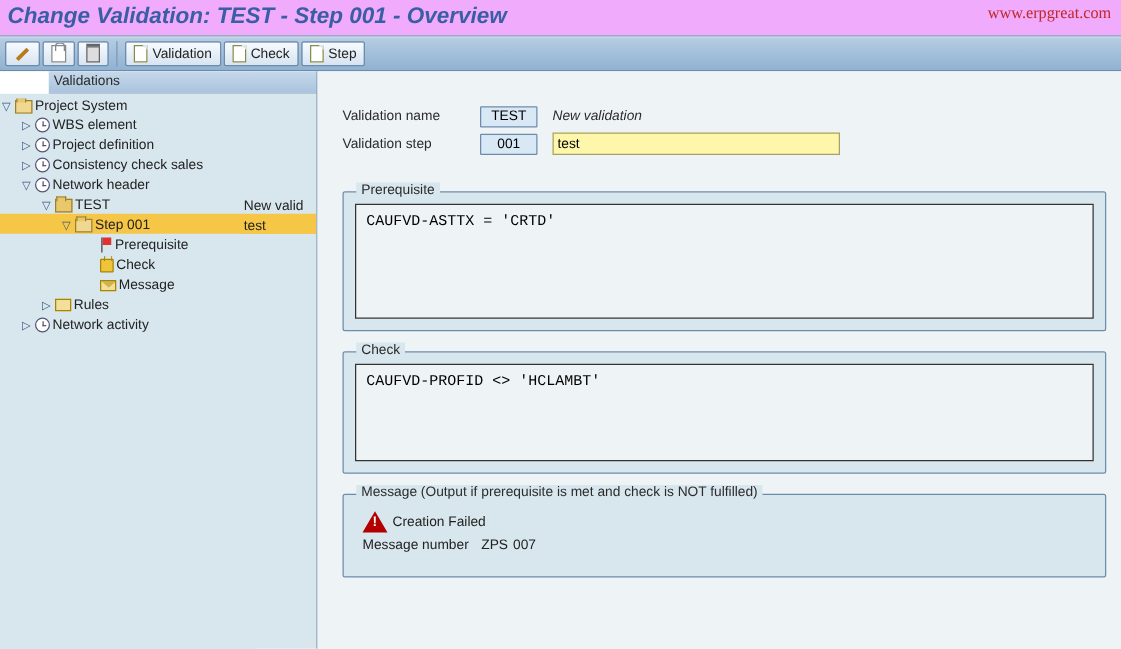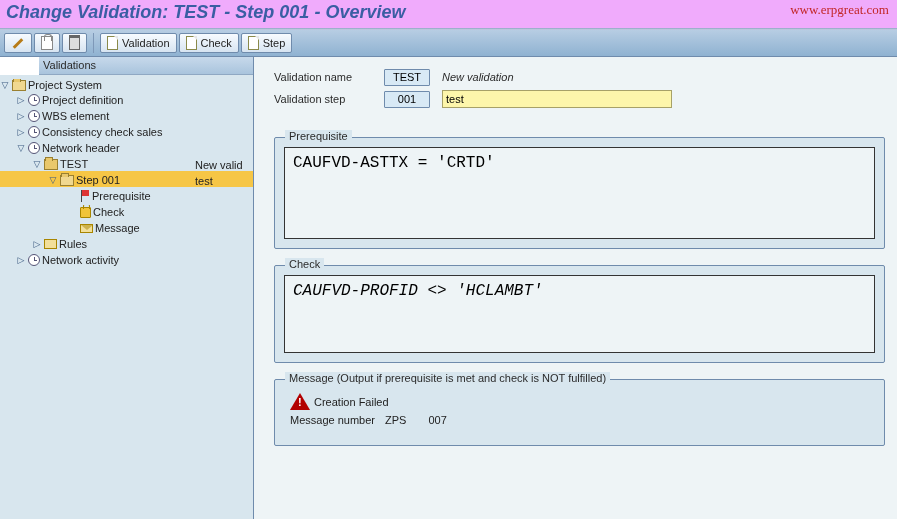--- a/index.html
+++ b/index.html
@@ -48,31 +48,31 @@
   .flag::after{content:"";position:absolute;left:2px;top:0;width:7px;height:6px;background:#d33;}
   .lock{width:11px;height:11px;border:1px solid #a88500;background:#f0c43a;position:relative;border-radius:1px;}
   .lock::before{content:"";position:absolute;top:-5px;left:2px;width:5px;height:5px;border:1px solid #a88500;border-bottom:none;border-radius:4px 4px 0 0;}
   .env{width:13px;height:9px;border:1px solid #a88500;background:#f2df9a;position:relative;}
   .env::before{content:"";position:absolute;left:0;top:0;border-left:6.5px solid transparent;border-right:6.5px solid transparent;border-top:5px solid #a88500;opacity:.5;width:0;height:0;}
   .rule{width:13px;height:10px;background:#f2df9a;border:1px solid #a88500;}
   .row.sel { background:#f6c646; }
   .row.sel .cell-r{background:#f6c646;}
 
   
-  .main{ flex:1; background:#eef4f6; padding: 10px 12px 6px 20px; overflow:hidden;}
+  .main{ flex:1; background:#eef4f6; padding: 26px 12px 6px 20px; overflow:hidden;}
   .f-row{ display:flex; align-items:center; height:20px; margin-bottom:2px;}
   .f-lab{ width:110px; color:#2b2b2b;}
   .f-val{ width:46px; height:17px; border:1px solid #6f8bac; background:#d8e9f5; text-align:center; line-height:15px; color:#000; border-radius:1px;}
   .f-desc{ margin-left:12px; color:#2b2b2b;font-style:italic;}
   .f-input{ margin-left:12px; width:230px; height:18px; border:1px solid #a7a168; background:#fdf6ab; padding:0 3px; font-family:inherit; font-size:11px;}
 
   .group{ border:1px solid #6f8bac; margin-top:16px; background:#d8e6ee; position:relative; padding:9px; border-radius:2px;}
   .group-t{ position:absolute; top:-8px; left:10px; background:#d8e6ee; padding:0 4px; font-size:11px; color:#2b2b2b;}
-  .codebox{ border:1px solid #333; background:#eef4f6; min-height:92px; padding:6px 8px; font-family:"Courier New",monospace; font-size:16px; color:#000; white-space:pre;}
-  .codebox.short{min-height:78px;font-style:italic;}
+  .codebox{ border:1px solid #333; background:#eef4f6; min-height:92px; padding:6px 8px; font-family:"Courier New",monospace; font-size:12px; color:#000; white-space:pre;}
+  .codebox.short{min-height:78px;}
 
   .msg-body{ padding:4px 6px 6px 6px;}
   .msg-row{ display:flex; align-items:center; gap:4px; margin-bottom:4px;}
   .warn{width:0;height:0;border-left:10px solid transparent;border-right:10px solid transparent;border-bottom:17px solid #b20000;position:relative;}
   .warn::after{content:"!";position:absolute;left:-2px;top:3px;color:#fff;font-weight:bold;font-size:11px;}
 </style>
 </head>
 <body>
 
 <div class="title-row">
@@ -117,30 +117,30 @@
             <span class="fld open"></span>
             <span>Project System</span>
           </div>
           <div class="cell-r"></div>
       </div>
       <div class="row">
           <div class="cell-l">
             <span class="sp"></span>
             <span class="tri closed"></span>
             <span class="clk"></span>
+            <span>WBS element</span>
+          </div>
+          <div class="cell-r"></div>
+        </div>
+      <div class="row">
+          <div class="cell-l">
+            <span class="sp"></span>
+            <span class="tri closed"></span>
+            <span class="clk"></span>
             <span>Project definition</span>
-          </div>
-          <div class="cell-r"></div>
-        </div>
-      <div class="row">
-          <div class="cell-l">
-            <span class="sp"></span>
-            <span class="tri closed"></span>
-            <span class="clk"></span>
-            <span>WBS element</span>
           </div>
           <div class="cell-r"></div>
         </div>
       <div class="row">
           <div class="cell-l">
             <span class="sp"></span>
             <span class="tri closed"></span>
             <span class="clk"></span>
             <span>Consistency check sales</span>
           </div>
@@ -259,18 +259,18 @@
     <div class="group">
       <div class="group-t">Message (Output if prerequisite is met and check is NOT fulfilled)</div>
       <div class="msg-body">
         <div class="msg-row">
           <span class="warn"></span>
           <span>Creation Failed</span>
         </div>
         <div class="msg-row">
           <span>Message number</span>
           <span style="margin-left:6px">ZPS</span>
-          <span style="margin-left:18px">007</span>
+          <span style="margin-left:0">007</span>
         </div>
       </div>
     </div>
   </div>
 </div>
 
 </body></html>

